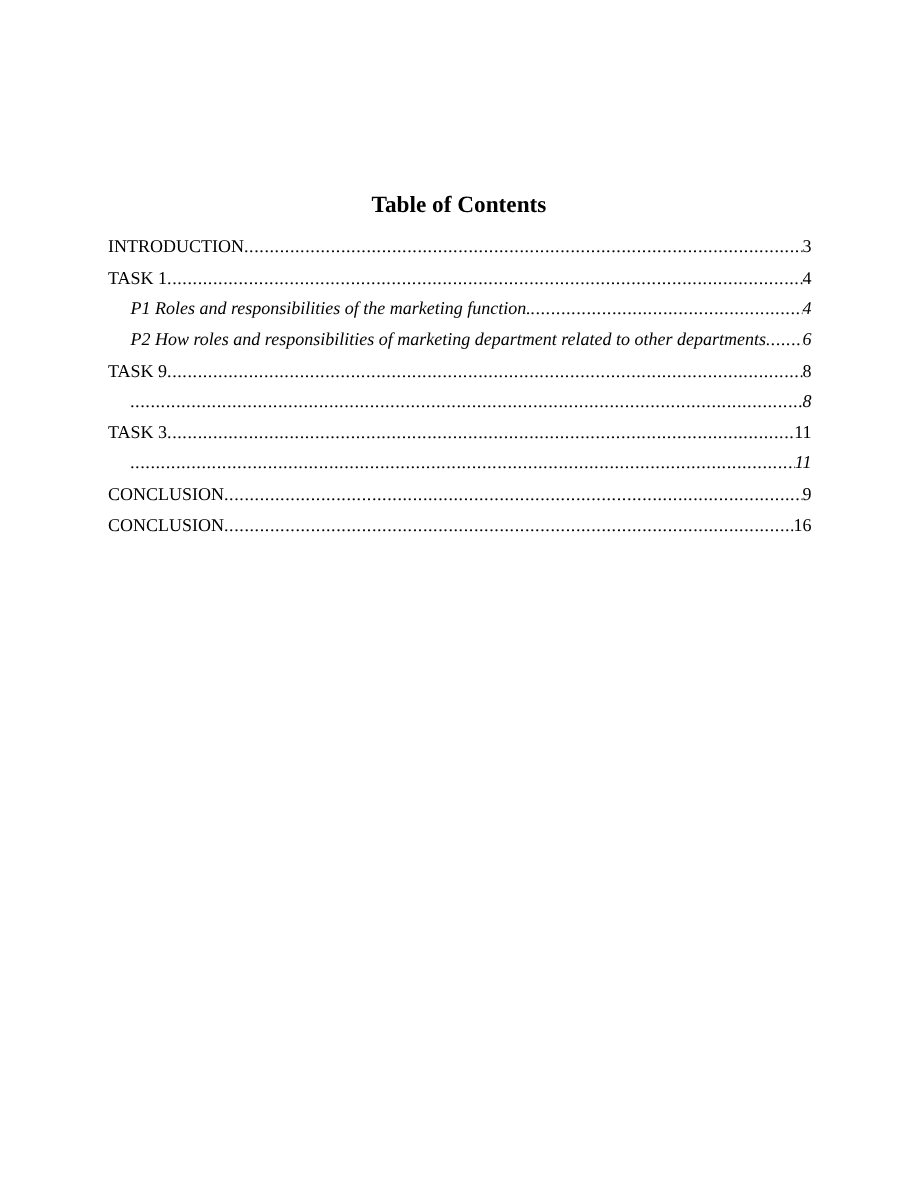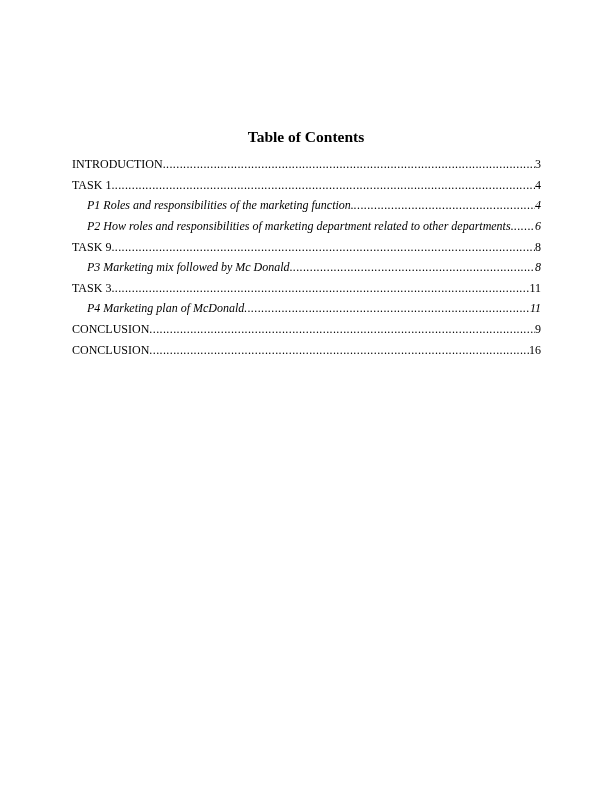--- a/index.html
+++ b/index.html
@@ -81,33 +81,31 @@
       <span class="toc-page">6</span>
     </div>
 
     <div class="toc-row">
       <span class="toc-label">TASK 9</span>
       <span class="toc-leader">............................................................................................................................................................................................................................................................................................................</span>
       <span class="toc-page">8</span>
     </div>
 
     <div class="toc-row sub">
-      <span class="toc-label">P3 Marketing mix followed by Mc Donald</span>
       <span class="toc-leader">............................................................................................................................................................................................................................................................................................................</span>
       <span class="toc-page">8</span>
     </div>
 
     <div class="toc-row">
       <span class="toc-label">TASK 3</span>
       <span class="toc-leader">............................................................................................................................................................................................................................................................................................................</span>
       <span class="toc-page">11</span>
     </div>
 
     <div class="toc-row sub">
-      <span class="toc-label">P4 Marketing plan of McDonald</span>
       <span class="toc-leader">............................................................................................................................................................................................................................................................................................................</span>
       <span class="toc-page">11</span>
     </div>
 
     <div class="toc-row">
       <span class="toc-label">CONCLUSION</span>
       <span class="toc-leader">............................................................................................................................................................................................................................................................................................................</span>
       <span class="toc-page">9</span>
     </div>
 

